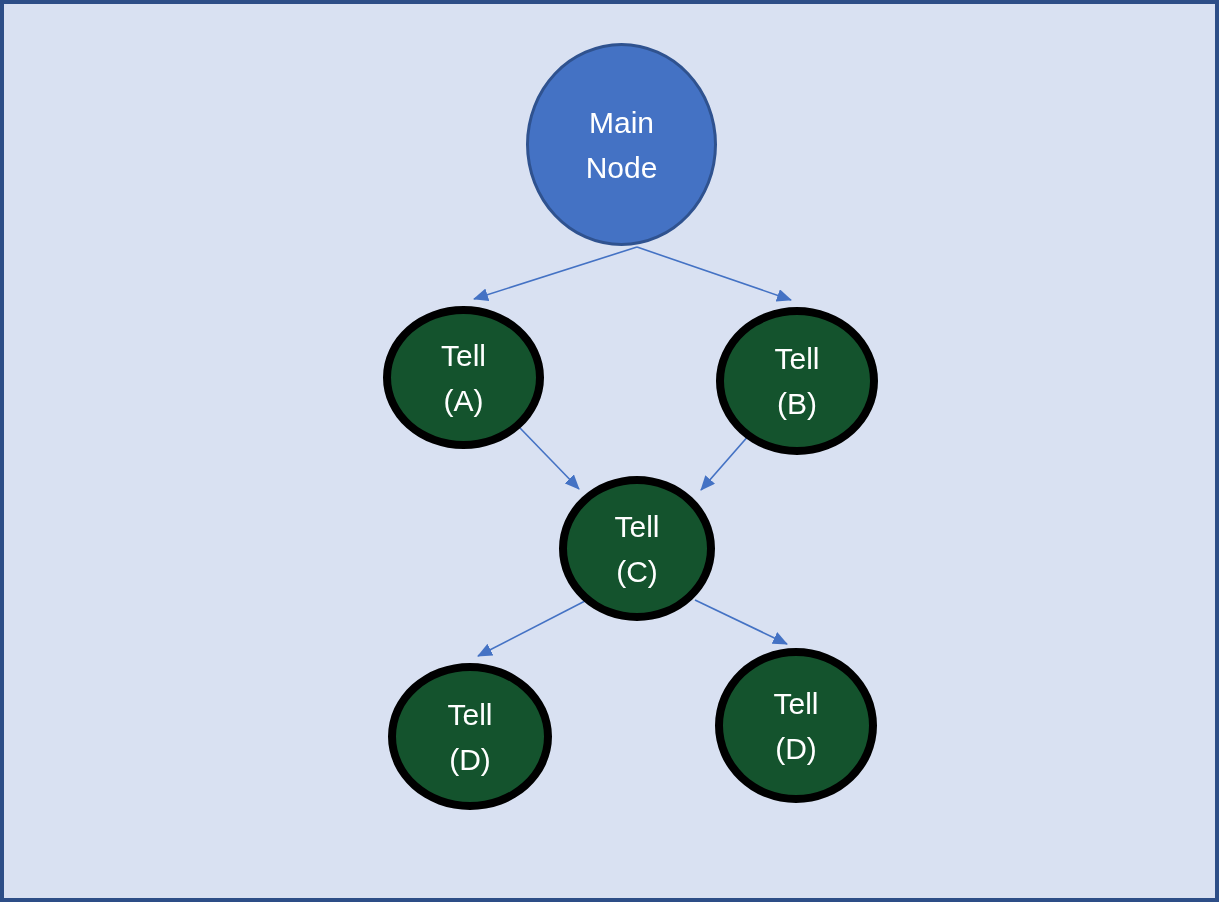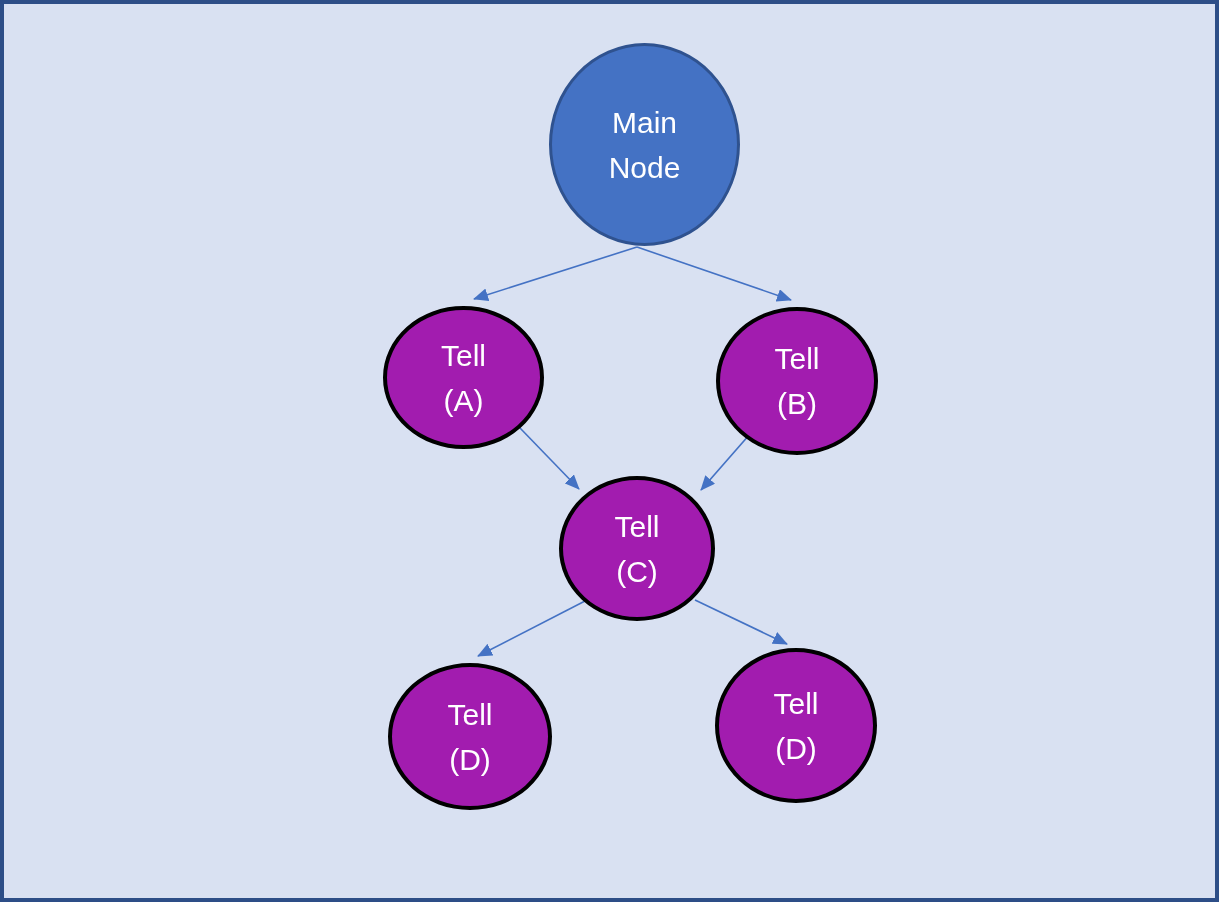--- a/index.html
+++ b/index.html
@@ -39,26 +39,26 @@
     white-space: pre-line;
     user-select: none;
   }
 
   .node-blue {
     background: #4472C4;
     border: 3px solid #2F528F;
   }
 
   .node-green {
-    background: #a21caf;
-    border: 4px solid #000000;
+    background: #14532d;
+    border: 8px solid #000000;
   }
 
   
-  .n-main   { left: 545px; top: 39px;  width: 191px; height: 203px; }
+  .n-main   { left: 522px; top: 39px;  width: 191px; height: 203px; }
   .n-a      { left: 379px; top: 302px; width: 161px; height: 143px; }
   .n-b      { left: 712px; top: 303px; width: 162px; height: 148px; }
   .n-c      { left: 555px; top: 472px; width: 156px; height: 145px; }
   .n-d-left { left: 384px; top: 659px; width: 164px; height: 147px; }
   .n-d-right{ left: 711px; top: 644px; width: 162px; height: 155px; }
 </style>
 </head>
 <body>
 
 <div class="canvas">

